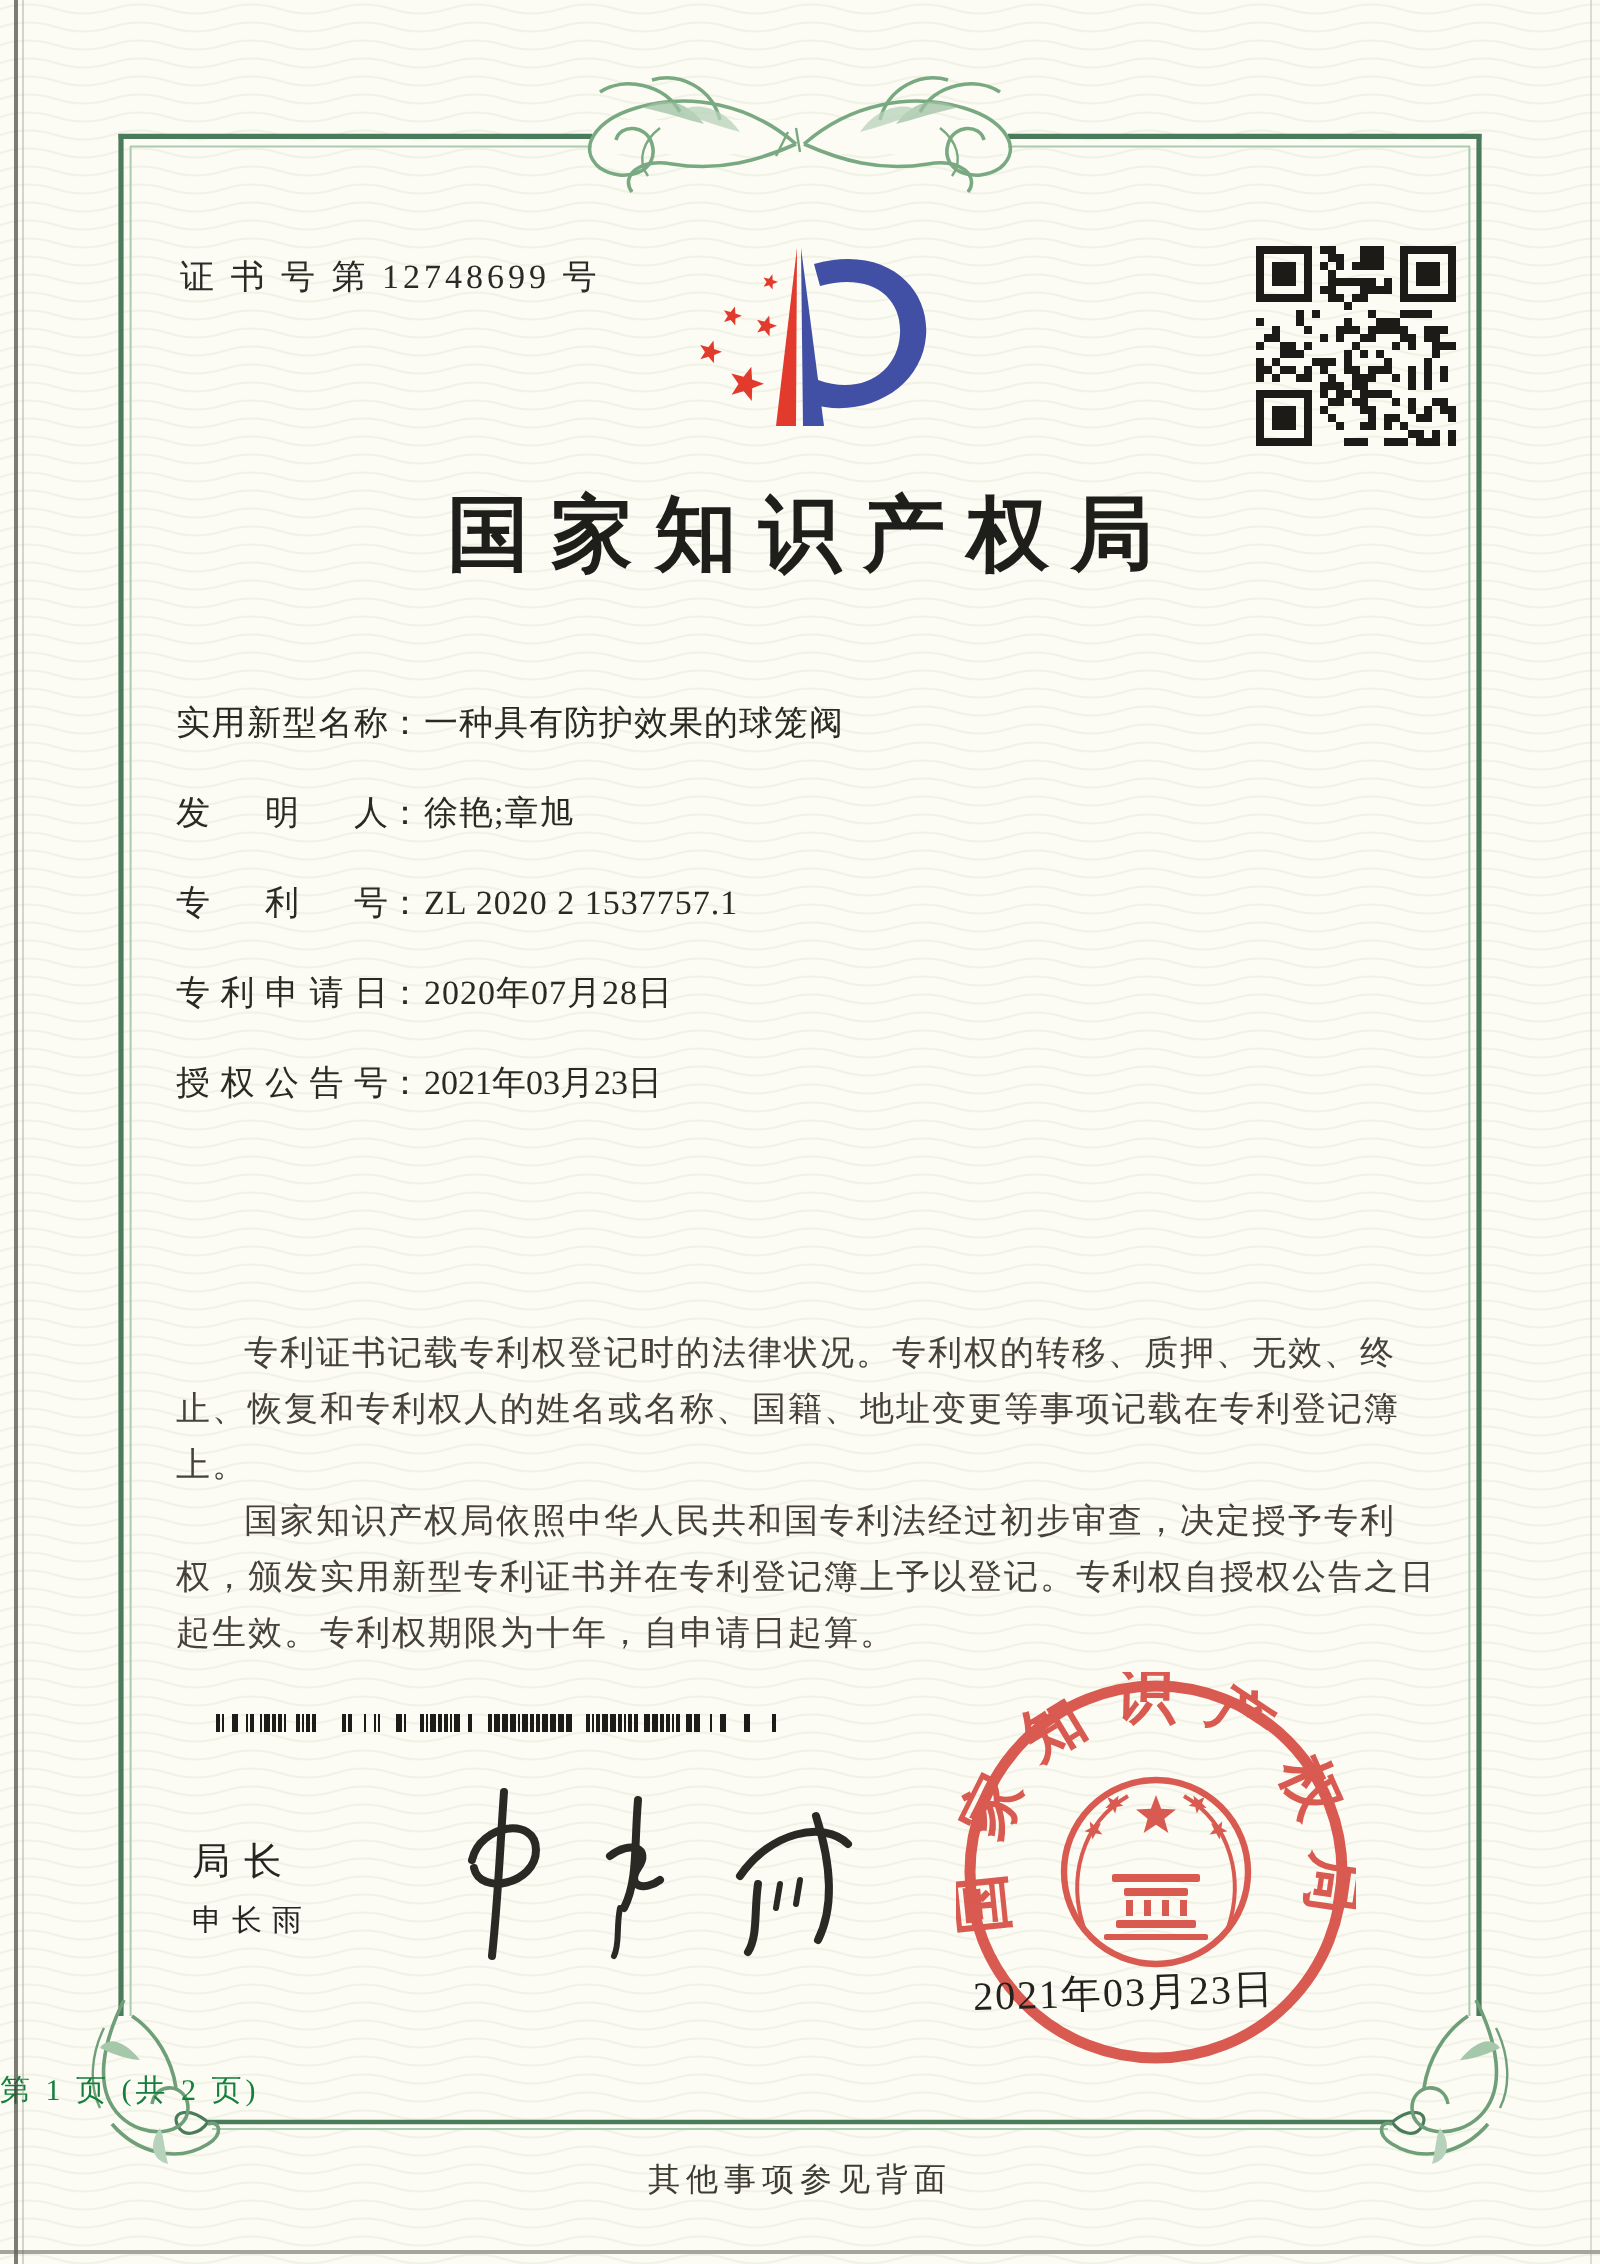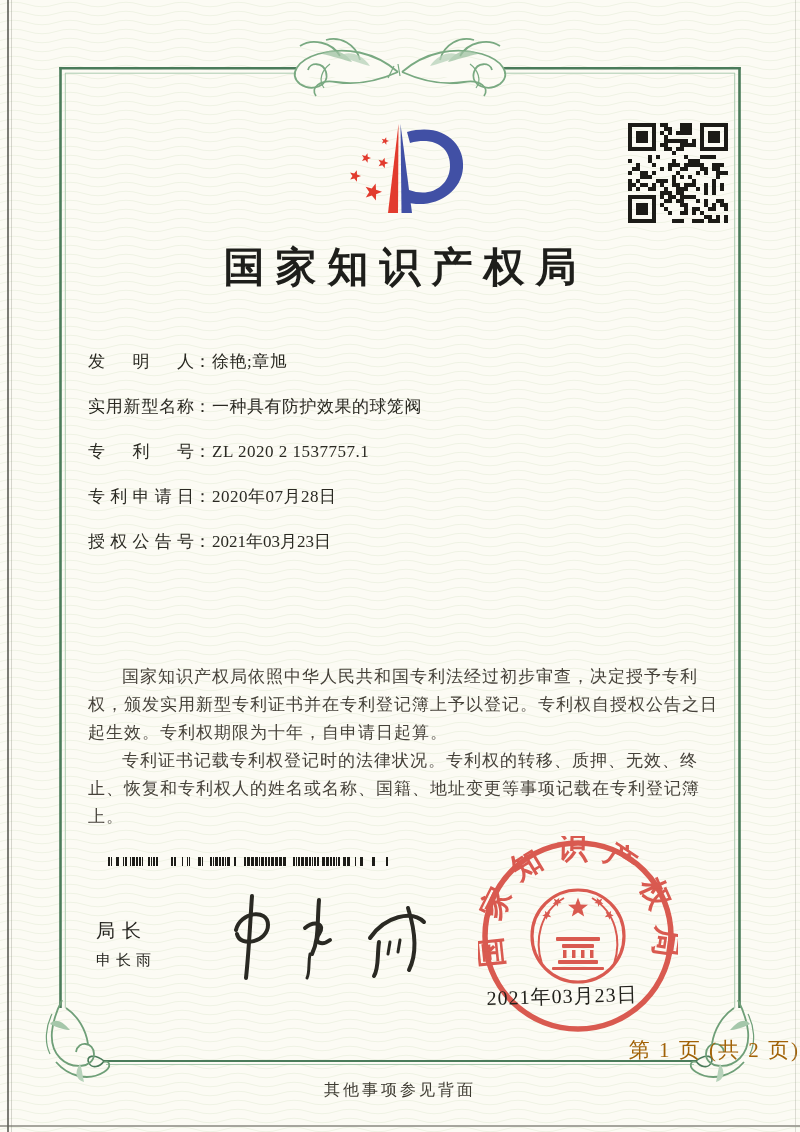--- a/index.html
+++ b/index.html
@@ -47,21 +47,21 @@
   .barcode i{display:inline-block;height:100%;background:#1d1c18;margin-right:1px;vertical-align:top}
 
   .officer-title{left:96px;top:918px;font-size:19px;letter-spacing:7px;color:#25241f}
   .officer-name{left:96px;top:951px;font-size:15px;letter-spacing:5px;color:#25241f}
 
   .signature{left:222px;top:880px;width:212px;height:108px}
 
   .seal{left:478px;top:836px;width:200px;height:200px;opacity:.88}
   .seal-date{left:462px;top:983px;width:200px;text-align:center;font-size:20px;letter-spacing:1px;color:#23221d;transform:rotate(-1.5deg)}
 
-  .page-num{left:0;right:0;top:1036px;text-align:right;font-size:21px;letter-spacing:2px;color:#a16207}
+  .page-num{left:0;right:0;top:1036px;text-align:left;font-size:15px;letter-spacing:2px;color:#15803d}
   .back-note{left:0;right:0;top:1080px;text-align:center;font-size:16px;letter-spacing:3px;color:#3e3b32}
 </style>
 </head>
 <body>
 
 <div class="page">
 
   <svg class="abs texture" width="800" height="1132">
     <defs>
       <pattern id="waves" width="56" height="9" patternUnits="userSpaceOnUse">
@@ -120,20 +120,21 @@
     <g transform="matrix(-1,0,0,1,800,0)" stroke="#6f9f78" fill="none" stroke-width="1.8">
       <path d="M62,1000 C52,1020 46,1044 60,1058 C72,1070 94,1068 94,1054 C94,1042 78,1040 76,1052"></path>
       <path d="M66,1008 C78,1016 86,1030 88,1044"></path>
       <path d="M56,1062 C68,1076 88,1082 104,1072 C112,1067 110,1060 104,1062"></path>
       <path d="M52,1014 C46,1026 44,1042 50,1054" stroke-width="1.2"></path>
       <path d="M70,1030 C62,1020 54,1018 50,1024 C58,1028 66,1030 70,1030 Z" fill="#a5c7aa" stroke="none"></path>
       <path d="M80,1064 C74,1072 76,1080 84,1082 C82,1074 82,1068 80,1064 Z" fill="#b7d2ba" stroke="none"></path>
     </g>
   </svg>
 
+  <div class="abs cert-no">证 书 号 第 12748699 号</div>
 
   <div class="abs logo">
     <svg width="140" height="118" viewBox="0 0 140 118">
       <g id="logo-stars" fill="#e23b2e">
           <path d="M51.18,27.18L51.35,29.99L54.00,30.94L51.37,31.97L51.29,34.79L49.50,32.60L46.80,33.40L48.32,31.02L46.73,28.69L49.46,29.41Z"></path>
           <path d="M32.48,43.22L32.68,46.74L36.00,47.93L32.72,49.21L32.61,52.73L30.38,50.01L27.00,51.00L28.90,48.03L26.91,45.12L30.32,46.01Z"></path>
           <path d="M49.63,47.75L49.85,51.62L53.50,52.92L49.89,54.33L49.77,58.21L47.32,55.21L43.60,56.30L45.69,53.03L43.51,49.83L47.26,50.81Z"></path>
           <path d="M21.77,60.27L22.02,64.49L26.00,65.92L22.06,67.45L21.93,71.68L19.26,68.41L15.20,69.60L17.48,66.04L15.10,62.54L19.19,63.61Z"></path>
           <path d="M40.66,73.40L41.03,79.74L47.00,81.87L41.09,84.18L40.90,90.52L36.88,85.61L30.79,87.39L34.22,82.05L30.64,76.81L36.78,78.42Z"></path>
         </g>
@@ -421,39 +422,39 @@
         <rect x="84" y="96" width="4" height="4" fill="#1c1b17"></rect>
         <rect x="88" y="96" width="4" height="4" fill="#1c1b17"></rect>
         <rect x="96" y="96" width="4" height="4" fill="#1c1b17"></rect>
       </svg>
     </div>
 
   <h1 class="abs title">国家知识产权局</h1>
 
   <div class="abs fields">
     <div class="f-row">
-      <span class="f-label">发明人</span><span class="f-colon">：</span><span class="f-value">徐艳;章旭</span>
+      <span class="f-label">实用新型名称</span><span class="f-colon">：</span><span class="f-value">一种具有防护效果的球笼阀</span>
     </div>
     <div class="f-row">
-      <span class="f-label">实用新型名称</span><span class="f-colon">：</span><span class="f-value">一种具有防护效果的球笼阀</span>
+      <span class="f-label">发明人</span><span class="f-colon">：</span><span class="f-value">徐艳;章旭</span>
     </div>
     <div class="f-row">
       <span class="f-label">专利号</span><span class="f-colon">：</span><span class="f-value">ZL 2020 2 1537757.1</span>
     </div>
     <div class="f-row">
       <span class="f-label">专利申请日</span><span class="f-colon">：</span><span class="f-value">2020年07月28日</span>
     </div>
     <div class="f-row">
       <span class="f-label">授权公告号</span><span class="f-colon">：</span><span>2021年03月23日</span>
     </div>
   </div>
 
   <div class="abs paras">
+    <p>专利证书记载专利权登记时的法律状况。专利权的转移、质押、无效、终止、恢复和专利权人的姓名或名称、国籍、地址变更等事项记载在专利登记簿上。</p>
     <p>国家知识产权局依照中华人民共和国专利法经过初步审查，决定授予专利权，颁发实用新型专利证书并在专利登记簿上予以登记。专利权自授权公告之日起生效。专利权期限为十年，自申请日起算。</p>
-    <p>专利证书记载专利权登记时的法律状况。专利权的转移、质押、无效、终止、恢复和专利权人的姓名或名称、国籍、地址变更等事项记载在专利登记簿上。</p>
   </div>
 
   <div class="abs barcode" id="barcode"><i style="width:2px"></i><i style="width:1px"></i><i style="width:2px;background:transparent"></i><i style="width:3px"></i><i style="width:2px;background:transparent"></i><i style="width:1px"></i><i style="width:2px"></i><i style="width:1px;background:transparent"></i><i style="width:1px"></i><i style="width:3px"></i><i style="width:2px"></i><i style="width:2px"></i><i style="width:1px"></i><i style="width:3px;background:transparent"></i><i style="width:2px"></i><i style="width:1px"></i><i style="width:2px"></i><i style="width:2px"></i><i style="width:2px;background:transparent"></i><i style="width:2px;background:transparent"></i><i style="width:1px;background:transparent"></i><i style="width:3px;background:transparent"></i><i style="width:2px"></i><i style="width:2px"></i><i style="width:1px;background:transparent"></i><i style="width:2px;background:transparent"></i><i style="width:1px"></i><i style="width:2px;background:transparent"></i><i style="width:1px"></i><i style="width:1px"></i><i style="width:2px;background:transparent"></i><i style="width:1px;background:transparent"></i><i style="width:1px;background:transparent"></i><i style="width:3px"></i><i style="width:1px"></i><i style="width:1px;background:transparent"></i><i style="width:3px;background:transparent"></i><i style="width:2px"></i><i style="width:1px"></i><i style="width:3px"></i><i style="width:2px"></i><i style="width:2px"></i><i style="width:1px"></i><i style="width:3px"></i><i style="width:2px;background:transparent"></i><i style="width:2px"></i><i style="width:3px;background:transparent"></i><i style="width:2px;background:transparent"></i><i style="width:2px"></i><i style="width:3px"></i><i style="width:3px"></i><i style="width:3px"></i><i style="width:1px"></i><i style="width:3px"></i><i style="width:2px"></i><i style="width:2px"></i><i style="width:3px"></i><i style="width:3px"></i><i style="width:3px"></i><i style="width:3px"></i><i style="width:2px;background:transparent"></i><i style="width:2px;background:transparent"></i><i style="width:2px"></i><i style="width:1px"></i><i style="width:2px"></i><i style="width:3px"></i><i style="width:3px"></i><i style="width:2px"></i><i style="width:1px"></i><i style="width:2px"></i><i style="width:2px"></i><i style="width:1px;background:transparent"></i><i style="width:3px"></i><i style="width:3px"></i><i style="width:2px"></i><i style="width:2px"></i><i style="width:1px"></i><i style="width:2px"></i><i style="width:1px;background:transparent"></i><i style="width:3px"></i><i style="width:3px"></i><i style="width:3px;background:transparent"></i><i style="width:1px"></i><i style="width:2px;background:transparent"></i><i style="width:3px"></i><i style="width:2px;background:transparent"></i><i style="width:2px;background:transparent"></i><i style="width:1px;background:transparent"></i><i style="width:3px"></i><i style="width:2px;background:transparent"></i><i style="width:3px;background:transparent"></i><i style="width:2px;background:transparent"></i><i style="width:2px"></i><i style="width:3px;background:transparent"></i></div>
 
   <div class="abs officer-title">局长</div>
   <div class="abs officer-name">申长雨</div>
 
   <svg class="abs signature" width="212" height="108" viewBox="0 0 212 108">
     <g stroke="#2a2923" stroke-width="4" fill="none" stroke-linecap="round" stroke-linejoin="round">
       <path d="M30,16 C28,44 27,70 24,98"></path>

